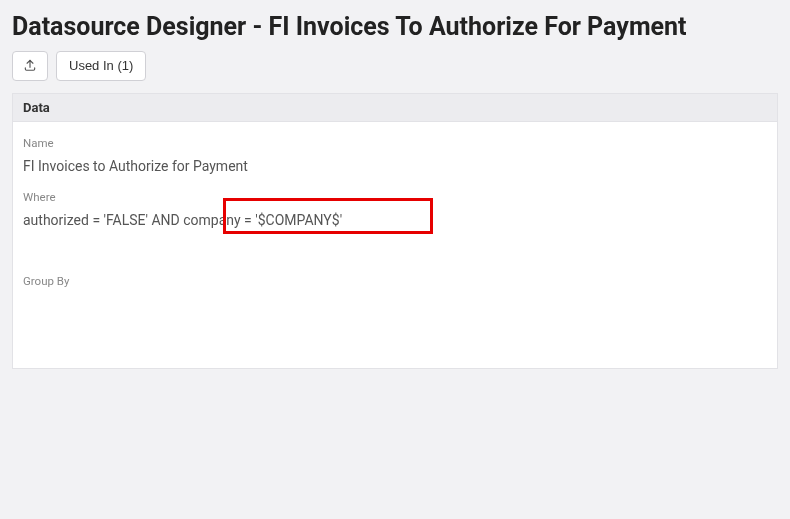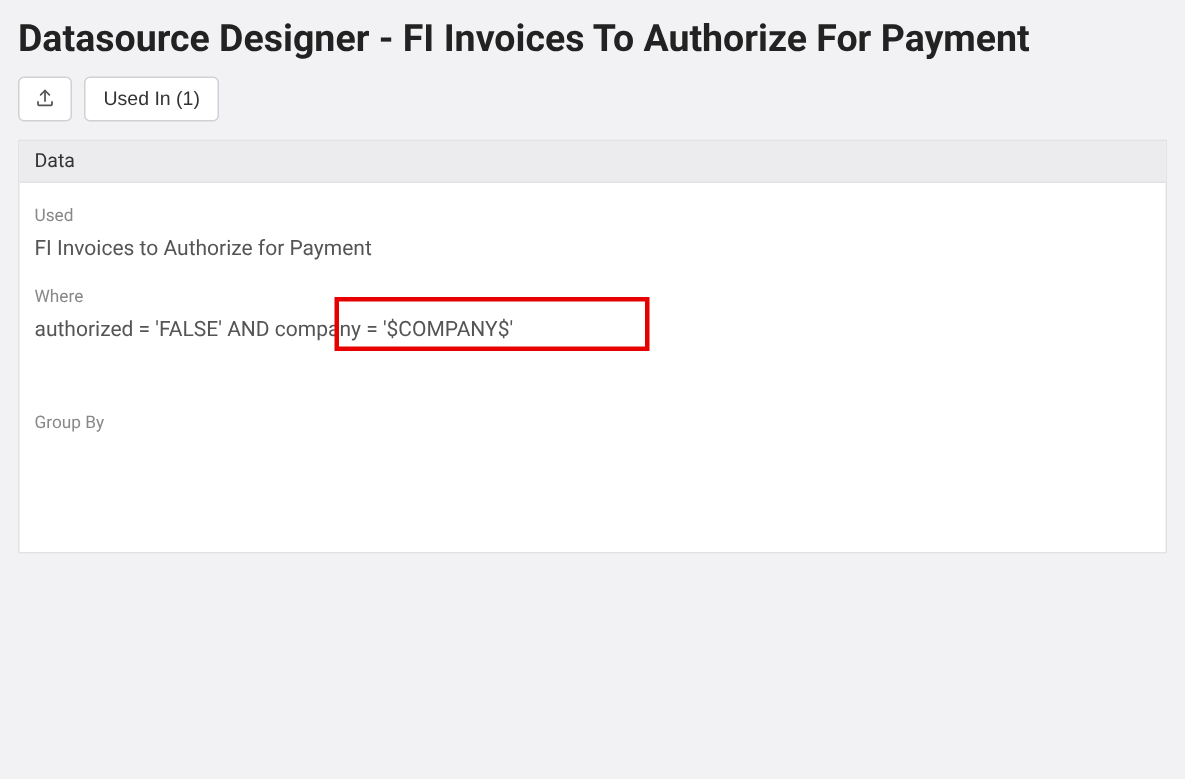--- a/index.html
+++ b/index.html
@@ -39,21 +39,21 @@
     .panel {
       margin: 0 12px;
       border: 1px solid #e2e2e6;
       background: #fff;
     }
     .panel-header {
       background: #ececef;
       border-bottom: 1px solid #e2e2e6;
       padding: 6px 10px;
       font-size: 13px;
-      font-weight: 400;
+      font-weight: 700;
       color: #333;
     }
     .panel-body {
       padding: 14px 10px 10px 10px;
     }
     .row {
       display: flex;
       gap: 20px;
       margin-bottom: 6px;
     }
@@ -105,21 +105,21 @@
     <span>Used In (1)</span>
   </button>
 </div>
 
 <div class="panel">
   <div class="panel-header">Data</div>
   <div class="panel-body">
 
     <div class="row">
       <div class="field">
-        <div class="field-label">Used</div>
+        <div class="field-label">Name</div>
         <div class="field-value">FI Invoices to Authorize for Payment</div>
       </div>
     </div>
 
     <div class="field-block">
       <div class="field-label">Where</div>
       <div class="where-wrap">
         <div class="field-value area">authorized = 'FALSE' AND company = '$COMPANY$'</div>
         <div class="highlight-box" id="hlbox" style="left: 200px; top: -8px; width: 210px; height: 36px;"></div>
       </div>

